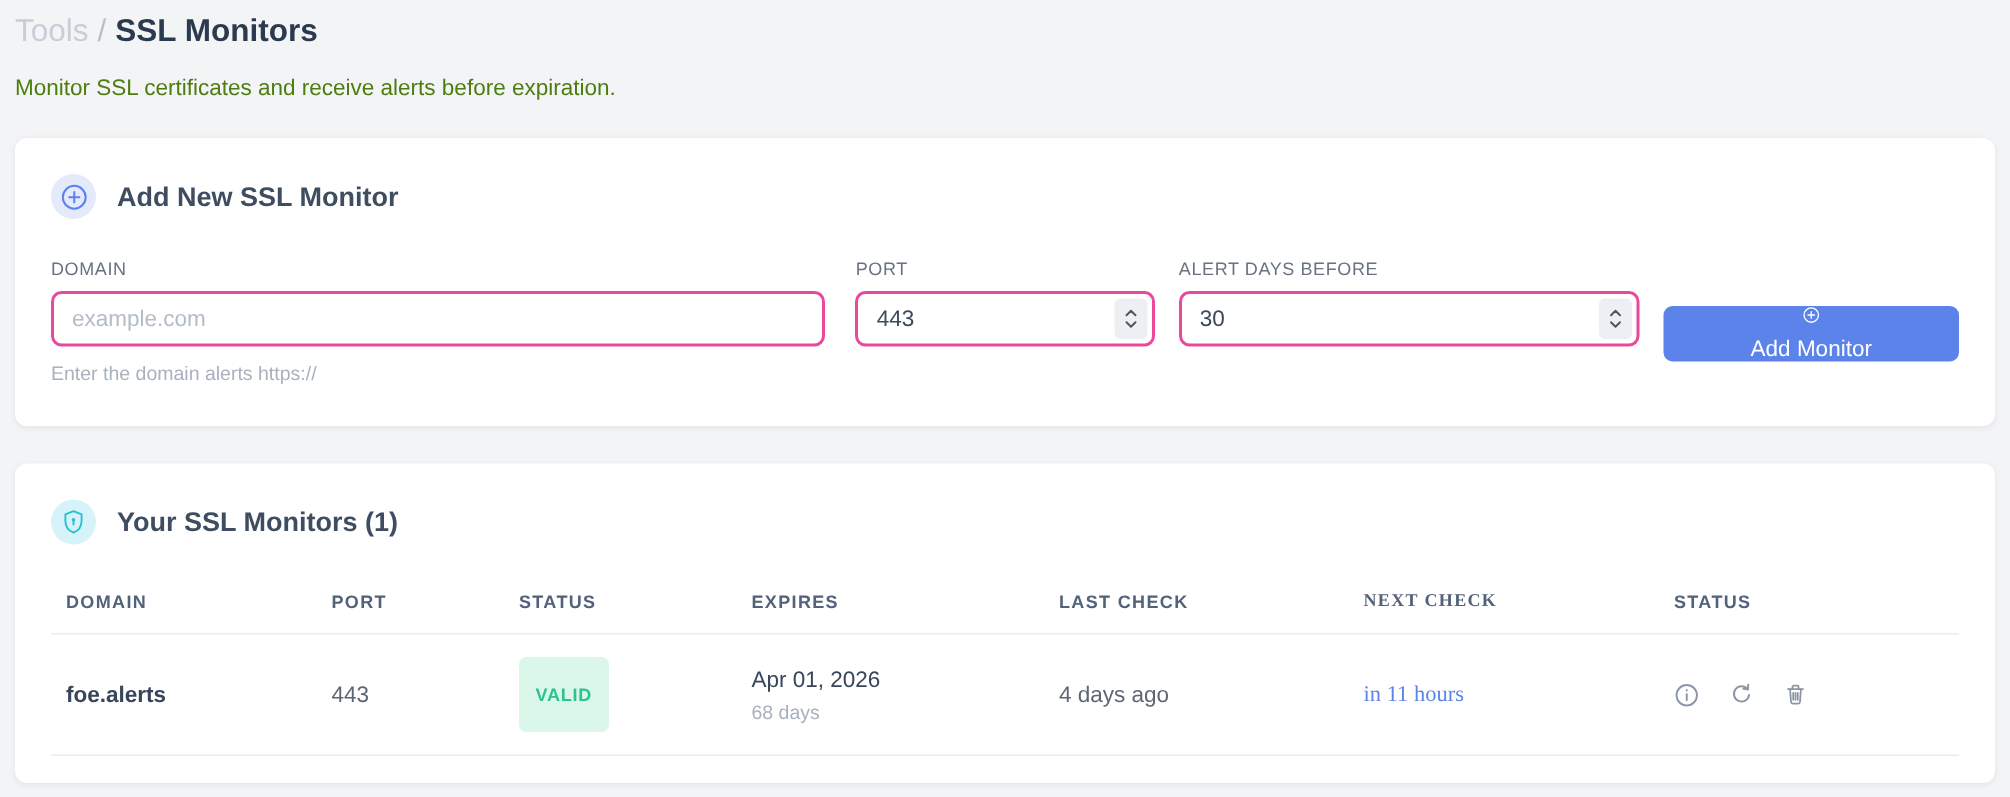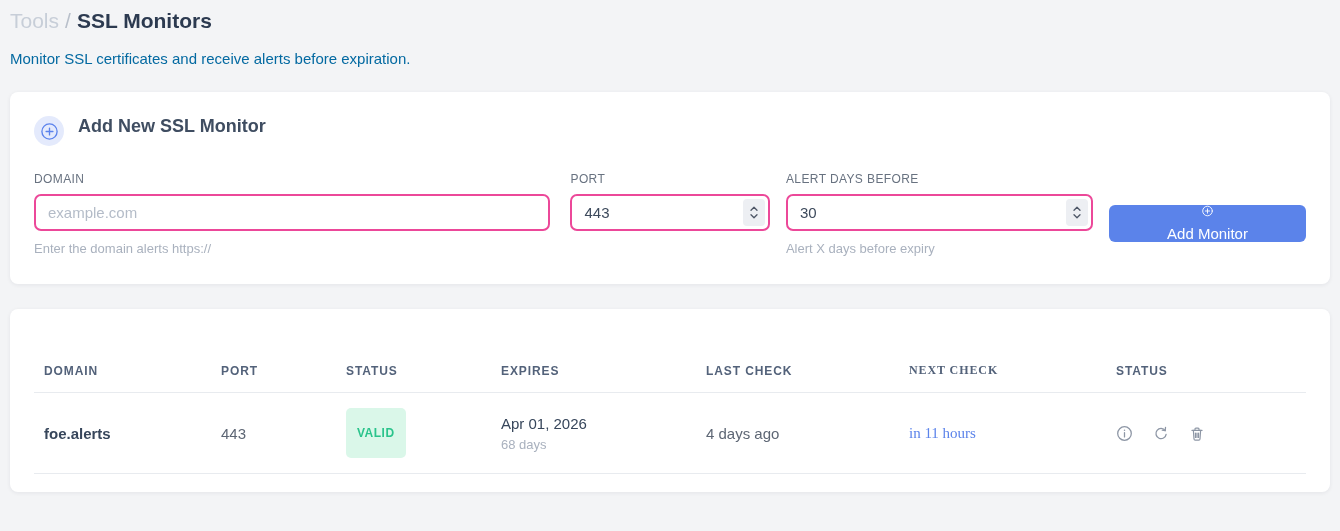--- a/index.html
+++ b/index.html
@@ -9,33 +9,33 @@
     font-family: "Liberation Sans", "DejaVu Sans", sans-serif;
     color: #3d4a5c;
   }
   .page { padding: 6px 10px 0 10px; }
 
   
   .breadcrumb { font-size: 21px; line-height: 30px; }
   .crumb-muted { color: #c7ced8; }
   .crumb-sep { color: #b8bfca; margin: 0 6px; }
   .crumb-current { color: #2c3a50; font-weight: bold; }
-  .subtitle { margin-top: 14px; font-size: 15px; color: #0369a1; }
+  .subtitle { margin-top: 14px; font-size: 15px; color: #4d7c0f; }
 
   
   .card {
     background: #ffffff;
     border-radius: 8px;
     box-shadow: 0 1px 4px rgba(25,35,60,0.07);
     margin-top: 25px;
   }
   .card-1 { padding: 24px 24px 28px 24px; }
   .card-2 { padding: 24px 24px 18px 24px; }
 
-  .card-header { display: flex; }
+  .card-header { display: flex; align-items: center; }
   .icon-badge {
     width: 30px; height: 30px; border-radius: 50%;
     display: flex; align-items: center; justify-content: center;
     flex: 0 0 30px;
   }
   .badge-blue { background: #e4eafc; }
   .badge-cyan { background: #d6f3f9; }
   .card-title {
     margin-left: 14px; font-size: 18px; font-weight: 600; color: #3f4d61;
   }
@@ -162,38 +162,47 @@
         <label class="field-label">ALERT DAYS BEFORE</label>
         <div class="input-wrap">
           <input type="text" class="text-input" value="30" style="">
           <span class="stepper">
             <svg width="10" height="15" viewBox="0 0 10 15" fill="none" stroke="currentColor" stroke-width="1.3" stroke-linecap="round" stroke-linejoin="round">
               <polyline points="2,5.2 5,2.2 8,5.2"></polyline>
               <polyline points="2,9.8 5,12.8 8,9.8"></polyline>
             </svg>
           </span>
         </div>
-        <div class="helper">Alert X days before expiry</div>
       </div>
 
       <div class="submit-wrap">
         <button class="btn-primary">
           <svg width="17" height="17" viewBox="0 0 20 20" fill="none" stroke="#ffffff" stroke-width="1.5" stroke-linecap="round">
             <circle cx="10" cy="10" r="8"></circle>
             <line x1="10" y1="6.4" x2="10" y2="13.6"></line>
             <line x1="6.4" y1="10" x2="13.6" y2="10"></line>
           </svg>
           <span>Add Monitor</span>
         </button>
       </div>
 
     </div>
   </div>
 
   <div class="card card-2">
+    <div class="card-header">
+      <span class="icon-badge badge-cyan">
+        <svg width="18" height="18" viewBox="0 0 20 20" fill="none" stroke="#2ac0d4" stroke-width="1.4" stroke-linecap="round" stroke-linejoin="round">
+          <path d="M10 2 L16 4.3 V9 C16 13.4 13.4 16.5 10 17.9 C6.6 16.5 4 13.4 4 9 V4.3 Z"></path>
+          <circle cx="10" cy="8.4" r="1.3" fill="#2ac0d4" stroke="none"></circle>
+          <line x1="10" y1="9.6" x2="10" y2="11.8"></line>
+        </svg>
+      </span>
+      <span class="card-title">Your SSL Monitors (1)</span>
+    </div>
 
     <table class="monitors">
       <thead>
         <tr>
           <th class="col-domain">DOMAIN</th>
           <th class="col-port">PORT</th>
           <th class="col-status">STATUS</th>
           <th class="col-expires">EXPIRES</th>
           <th class="col-last">LAST CHECK</th>
           <th class="col-next">NEXT CHECK</th>

